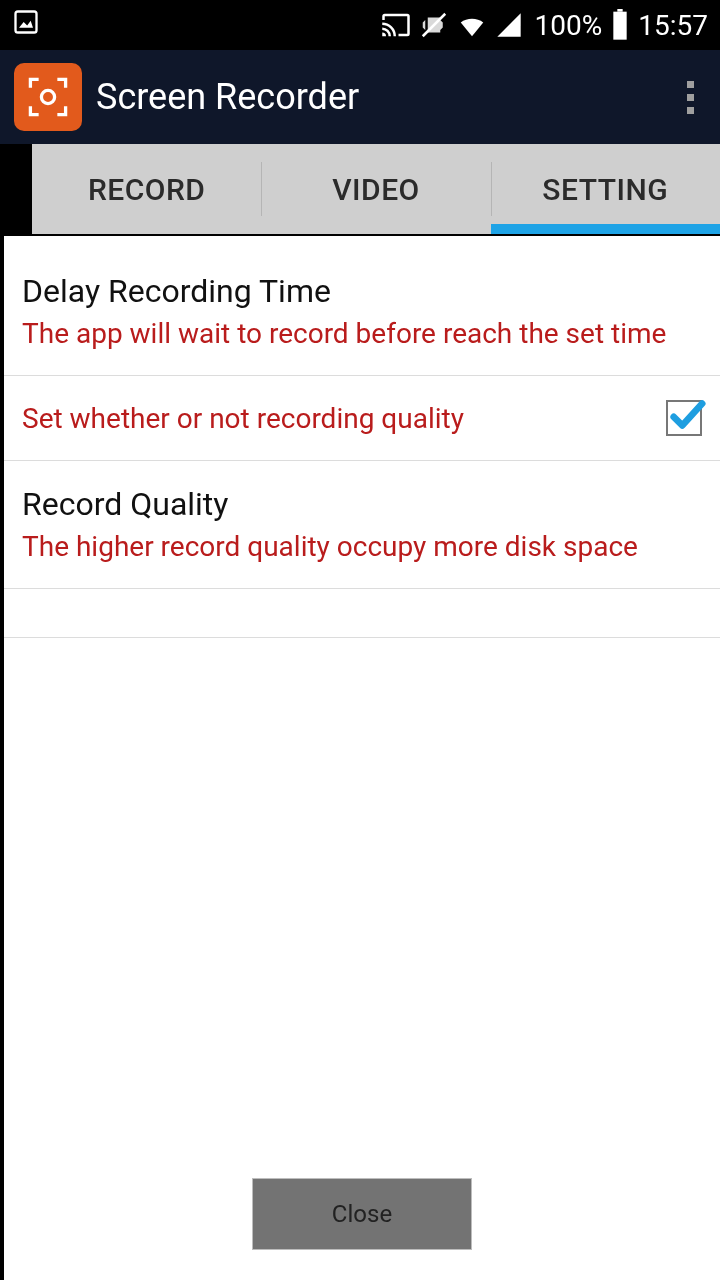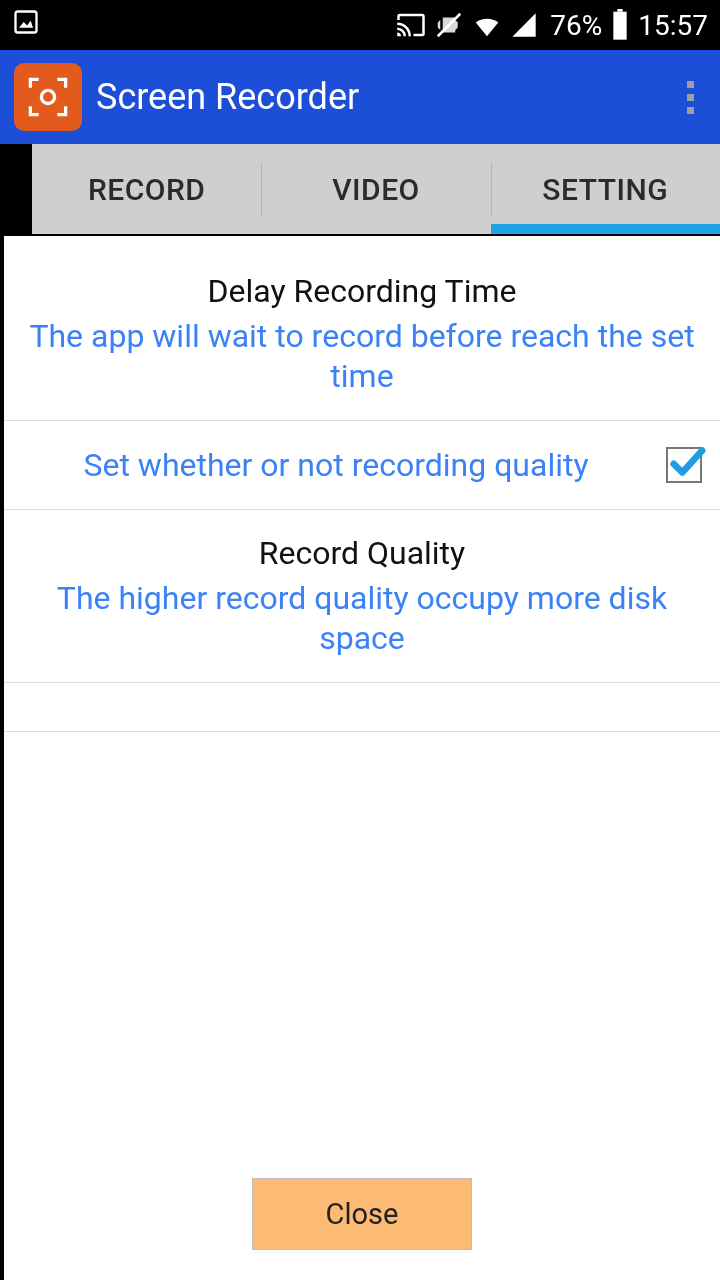--- a/index.html
+++ b/index.html
@@ -14,21 +14,21 @@
     padding: 0 12px;
     font-size: 28px;
   }
   .status-left { display: flex; align-items: center; }
   .status-right { margin-left: auto; display: flex; align-items: center; gap: 8px; }
   .status-right .pct { margin-left: 4px; }
   .status-right svg { display: block; }
   
   .app-bar {
     height: 94px;
-    background: #1d4ed8;
+    background: #0f172a;
     color: #fff;
     display: flex;
     align-items: center;
     padding: 0 16px 0 14px;
   }
   .app-icon {
     width: 68px; height: 68px;
     background: #e25a1c;
     border-radius: 10px;
     display: flex;
@@ -80,61 +80,60 @@
     top: 234px;
     left: 2px;
     right: 0;
     bottom: 0;
     background: #fff;
     border: 2px solid #000;
     border-right: none;
     border-bottom: none;
     display: flex;
     flex-direction: column;
-    text-align: center;
   }
   .list { }
   .item {
     padding: 24px 18px 24px 18px;
     border-bottom: 1px solid #dcdcdc;
     display: flex;
     align-items: center;
   }
   .item:first-child { padding-top: 36px; }
   .item-text { flex: 1; }
   .item-title {
     font-size: 32px;
     color: #111;
     margin-bottom: 6px;
   }
   .item-sub {
-    font-size: 32px;
-    color: #3b82f6;
+    font-size: 28px;
+    color: #b91c1c;
     line-height: 1.25;
   }
   .checkbox {
     width: 36px; height: 36px;
     border: 2px solid #777;
     margin-left: 16px;
     display:flex; align-items:center; justify-content:center;
     background:#fff;
   }
   
   .footer {
     margin-top: auto;
     display: flex;
     justify-content: center;
     padding: 18px 0 30px 0;
   }
   .close-btn {
     width: 220px;
     height: 72px;
-    background: #fdba74;
+    background: #737373;
     border: 1px solid #bdbdbd;
-    font-size: 29px;
+    font-size: 24px;
     color: #222;
     display:flex; align-items:center; justify-content:center;
   }
 </style>
 </head>
 <body>
 
 <div class="status-bar">
   <div class="status-left">
     <span>
@@ -159,21 +158,21 @@
     <span>
       <svg width="30" height="30" viewBox="0 0 24 24">
           <path fill="#fff" d="M12 21l9-11c-5-4-13-4-18 0z"></path>
         </svg>
     </span>
     <span>
       <svg width="28" height="28" viewBox="0 0 24 24">
           <path fill="#fff" d="M2 22h20V2z"></path>
         </svg>
     </span>
-    <span class="pct">76%</span>
+    <span class="pct">100%</span>
     <span>
       <svg width="20" height="32" viewBox="0 0 12 24">
           <rect x="1" y="2" width="10" height="21" fill="#fff"></rect>
           <rect x="4" y="0" width="4" height="2" fill="#fff"></rect>
         </svg>
     </span>
     <span>15:57</span>
   </div>
 </div>
 

